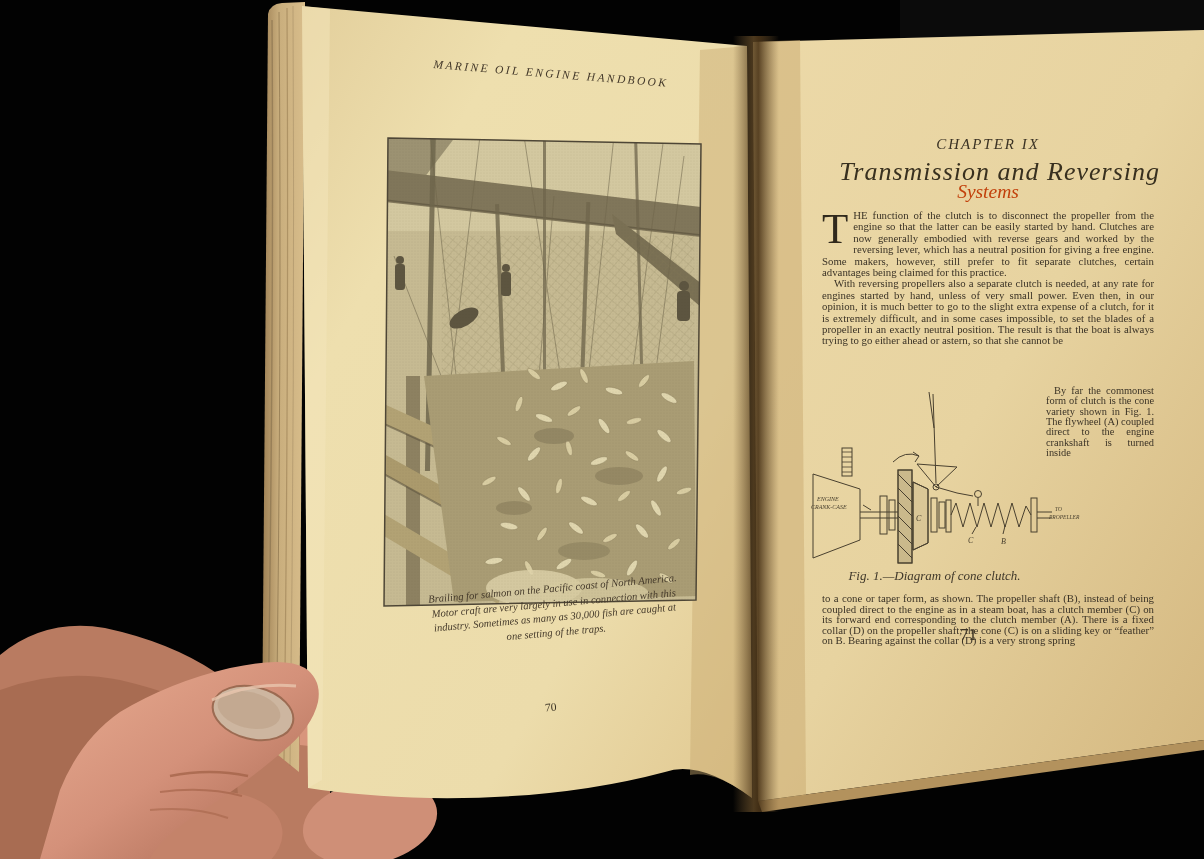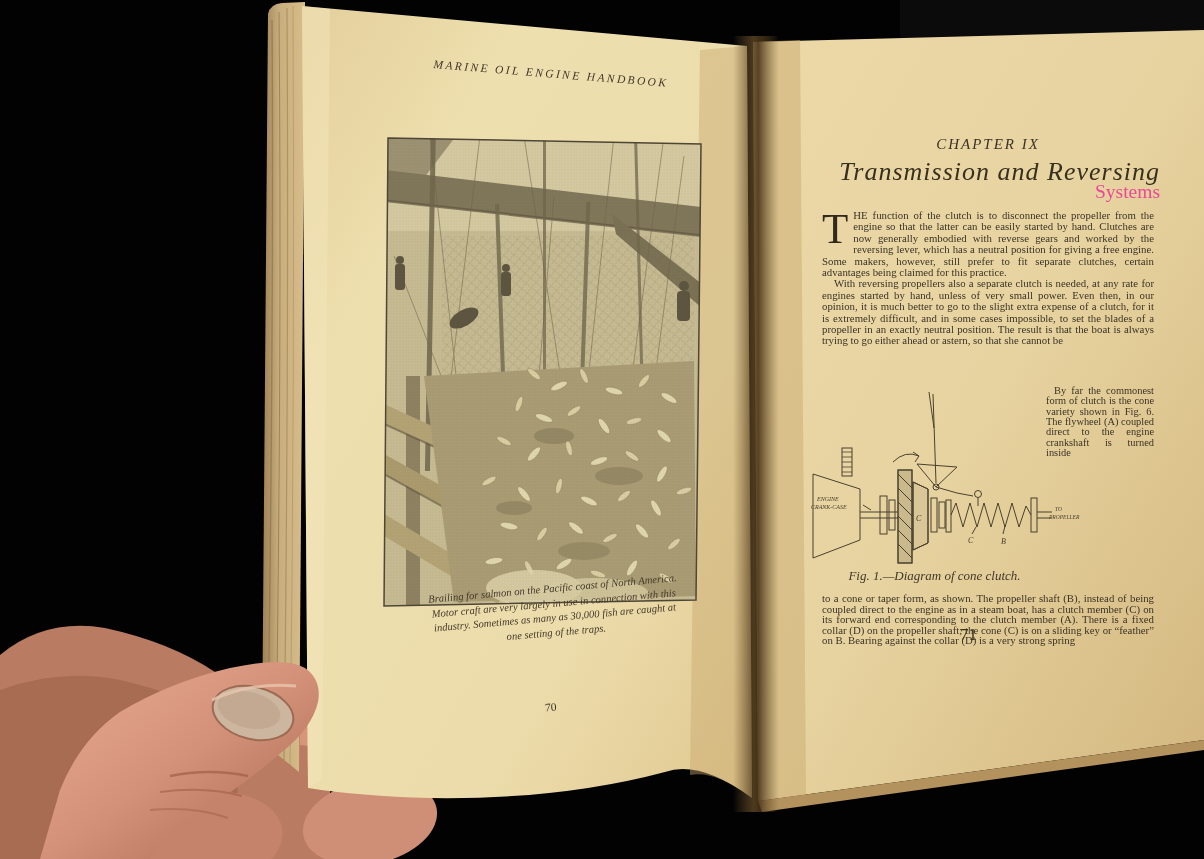--- a/index.html
+++ b/index.html
@@ -13,22 +13,22 @@
       transform:rotate(4.6deg);transform-origin:left top;}
   .photo-caption{left:380px;top:597px;width:345px;font-style:italic;font-size:10.6px;
       line-height:14.5px;text-align:center;color:#453a2b;
       transform:rotate(-5deg);transform-origin:left top;}
   .pageno-left{left:545px;top:701px;font-size:11.5px;transform:rotate(-4deg);color:#3a3123;}
   
   .chapter-label{left:822px;top:136px;width:332px;text-align:center;font-style:italic;
       font-size:15px;letter-spacing:2px;color:#3a3224;}
   .chapter-title1{left:816px;top:157px;width:344px;text-align:right;font-style:italic;
       font-size:26px;letter-spacing:1px;color:#38301f;}
-  .chapter-title2{left:816px;top:181px;width:344px;text-align:right;
-      font-size:19.5px;color:#ec4899;}
+  .chapter-title2{left:816px;top:181px;width:344px;text-align:center;font-style:italic;
+      font-size:19.5px;color:#c2410c;}
   .bodytext{font-size:10.8px;line-height:11.4px;text-align:justify;color:#3b3326;}
   #body-top{left:822px;top:210px;width:332px;}
   #body-top p{margin:0;}
   #body-top p.indent{text-indent:12px;}
   .dropcap{float:left;font-size:43px;line-height:33px;padding:2px 5px 0 0;color:#30291c;
       font-family:"Liberation Serif", serif;}
   #narrow-col{left:1046px;top:386px;width:108px;font-size:10.4px;line-height:10.35px;
       text-align:justify;color:#3b3326;}
   #narrow-col p{margin:0;}
   #narrow-col p.indent{text-indent:8px;}
@@ -251,21 +251,21 @@
   <div class="txt chapter-label">CHAPTER IX</div>
   <div class="txt chapter-title1">Transmission  and  Reversing</div>
   <div class="txt chapter-title2">Systems</div>
 
   <div class="txt bodytext" id="body-top">
     <p><span class="dropcap">T</span><span>HE function of the clutch is to disconnect the propeller from the engine so that the latter can be easily started by hand.  Clutches are now generally embodied with reverse gears and worked by the reversing lever, which has a neutral position for giving a free engine.  Some makers, however, still prefer to fit separate clutches, certain advantages being claimed for this practice.</span></p>
     <p class="indent">With reversing propellers also a separate clutch is needed, at any rate for engines started by hand, unless of very small power.  Even then, in our opinion, it is much better to go to the slight extra expense of a clutch, for it is extremely difficult, and in some cases impossible, to set the blades of a propeller in an exactly neutral position.  The result is that the boat is always trying to go either ahead or astern, so that she cannot be</p>
   </div>
 
   <div class="txt bodytext" id="narrow-col">
-    <p class="indent">By far the commonest form of clutch is the cone variety shown in Fig. 6.  The flywheel (A) coupled direct to the engine crankshaft is turned inside</p>
+    <p class="indent">By far the commonest form of clutch is the cone variety shown in Fig. 1.  The flywheel (A) coupled direct to the engine crankshaft is turned inside</p>
   </div>
 
   <div id="figure-box">
     <svg width="275" height="184" viewBox="0 0 275 184">
       <g stroke="#49402f" stroke-width="1" fill="none">
 
         <path d="M8,86 L55,101 M8,170 L55,152 M55,101 L55,152 M8,86 L8,170"></path>
         <rect x="37" y="60" width="10" height="28" fill="url(#figHatch)"></rect>
         <g stroke-width="0.8">
           <line x1="37" y1="64" x2="47" y2="64"></line>

